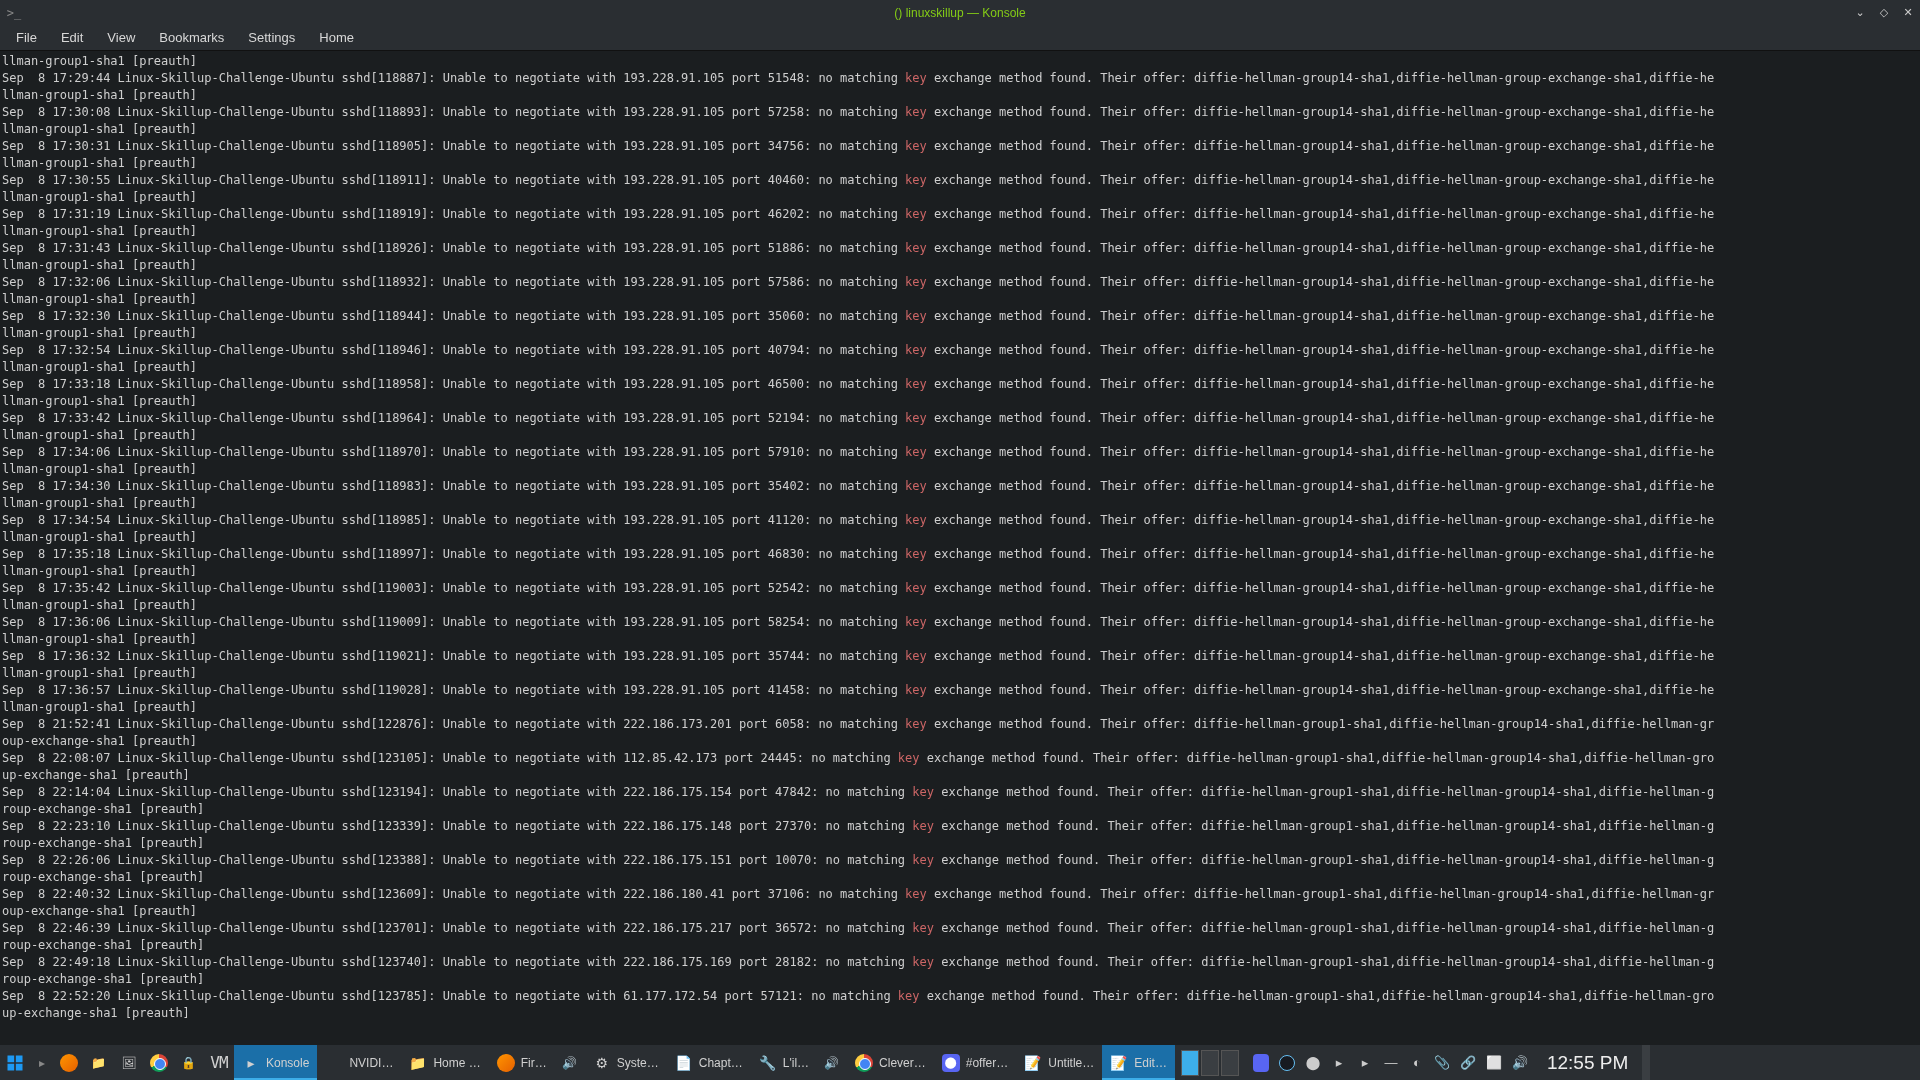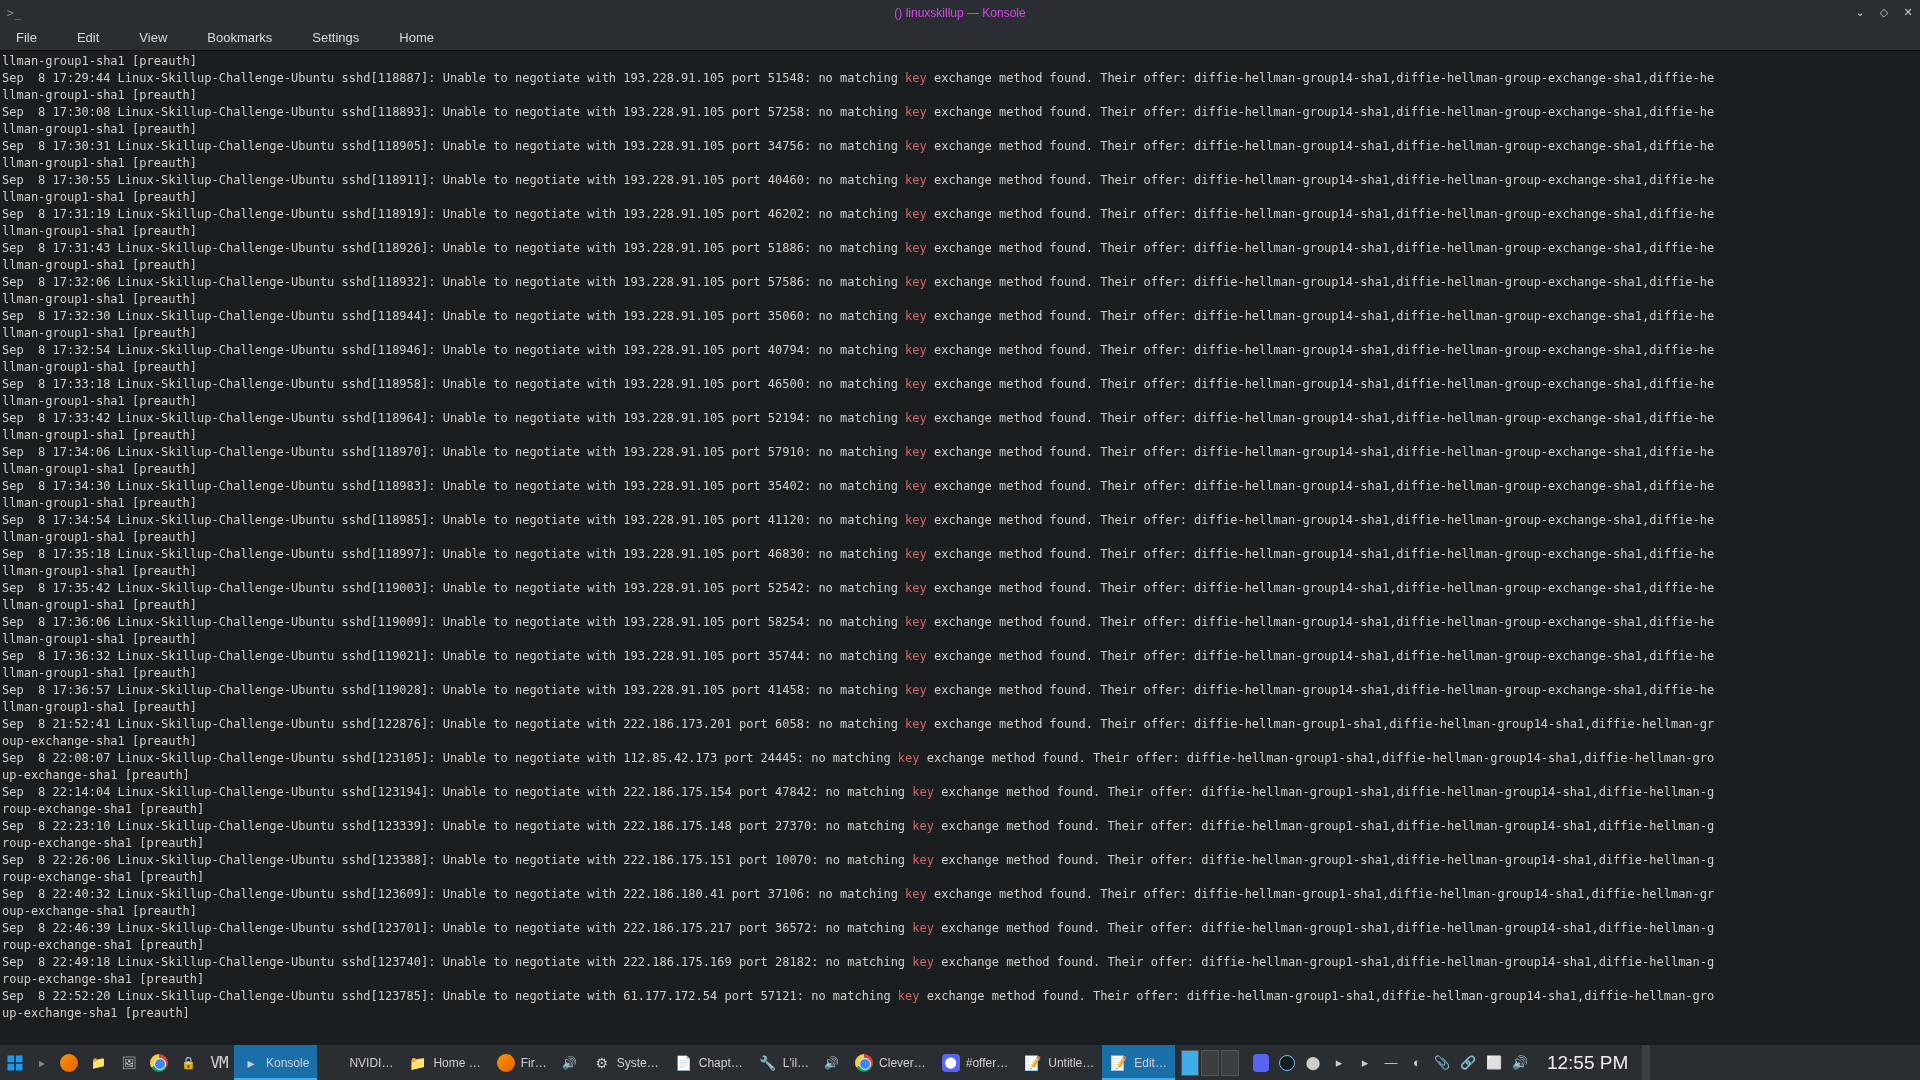--- a/index.html
+++ b/index.html
@@ -1,22 +1,22 @@
 <!DOCTYPE html>
 <html><head>
 <meta charset="utf-8">
 <style>
 *{margin:0;padding:0;box-sizing:border-box}
 html,body{width:1920px;height:1080px;overflow:hidden;font-family:sans-serif;background:#1b1e20}
 #titlebar{height:25px;background:#2a2e32;display:flex;align-items:center;color:#d0d0d0;font-size:12px;position:relative}
 #titlebar .app-icon{width:20px;height:20px;margin-left:4px;display:flex;align-items:center;justify-content:center;color:#888;font-family:monospace}
-#titlebar .title{position:absolute;left:50%;transform:translateX(-50%);color:#d946ef}
+#titlebar .title{position:absolute;left:50%;transform:translateX(-50%);color:#84cc16}
 #titlebar .win-controls{position:absolute;right:4px;display:flex;gap:8px}
 #titlebar .win-controls span{width:16px;height:16px;display:flex;align-items:center;justify-content:center;color:#ccc;cursor:pointer;font-size:11px}
-#menubar{height:26px;background:#2a2e32;display:flex;align-items:center;padding-left:6px;gap:20px;border-bottom:1px solid #111}
+#menubar{height:26px;background:#2a2e32;display:flex;align-items:center;padding-left:6px;gap:4px;border-bottom:1px solid #111}
 #menubar .menu-item{color:#d8d8d8;font-size:13px;padding:3px 10px;cursor:pointer}
 #terminal{height:994px;background:#1b1e20;color:#cfcfcf;font-family:"DejaVu Sans Mono",monospace;font-size:12px;line-height:17px;padding:2px 2px;white-space:pre-wrap;word-break:break-all;overflow:hidden}
 #terminal .key{color:#cc6666}
 #panel{position:absolute;bottom:0;left:0;right:0;height:35px;background:#2a2e32;display:flex;align-items:center;color:#d0d0d0;font-size:12px}
 #panel .start{width:30px;height:35px;display:flex;align-items:center;justify-content:center;cursor:pointer}
 #panel .expand{width:24px;display:flex;align-items:center;justify-content:center;cursor:pointer;color:#888}
 #panel .task{height:35px;display:flex;align-items:center;padding:0 8px;gap:6px;cursor:pointer;min-width:60px}
 #panel .task.active{background:#1b6fa8;box-shadow:inset 0 -2px #3daee9}
 #panel .task .icon{width:18px;height:18px;display:flex;align-items:center;justify-content:center;font-size:14px}
 #panel .task .label{white-space:nowrap;overflow:hidden;text-overflow:ellipsis;max-width:50px}

